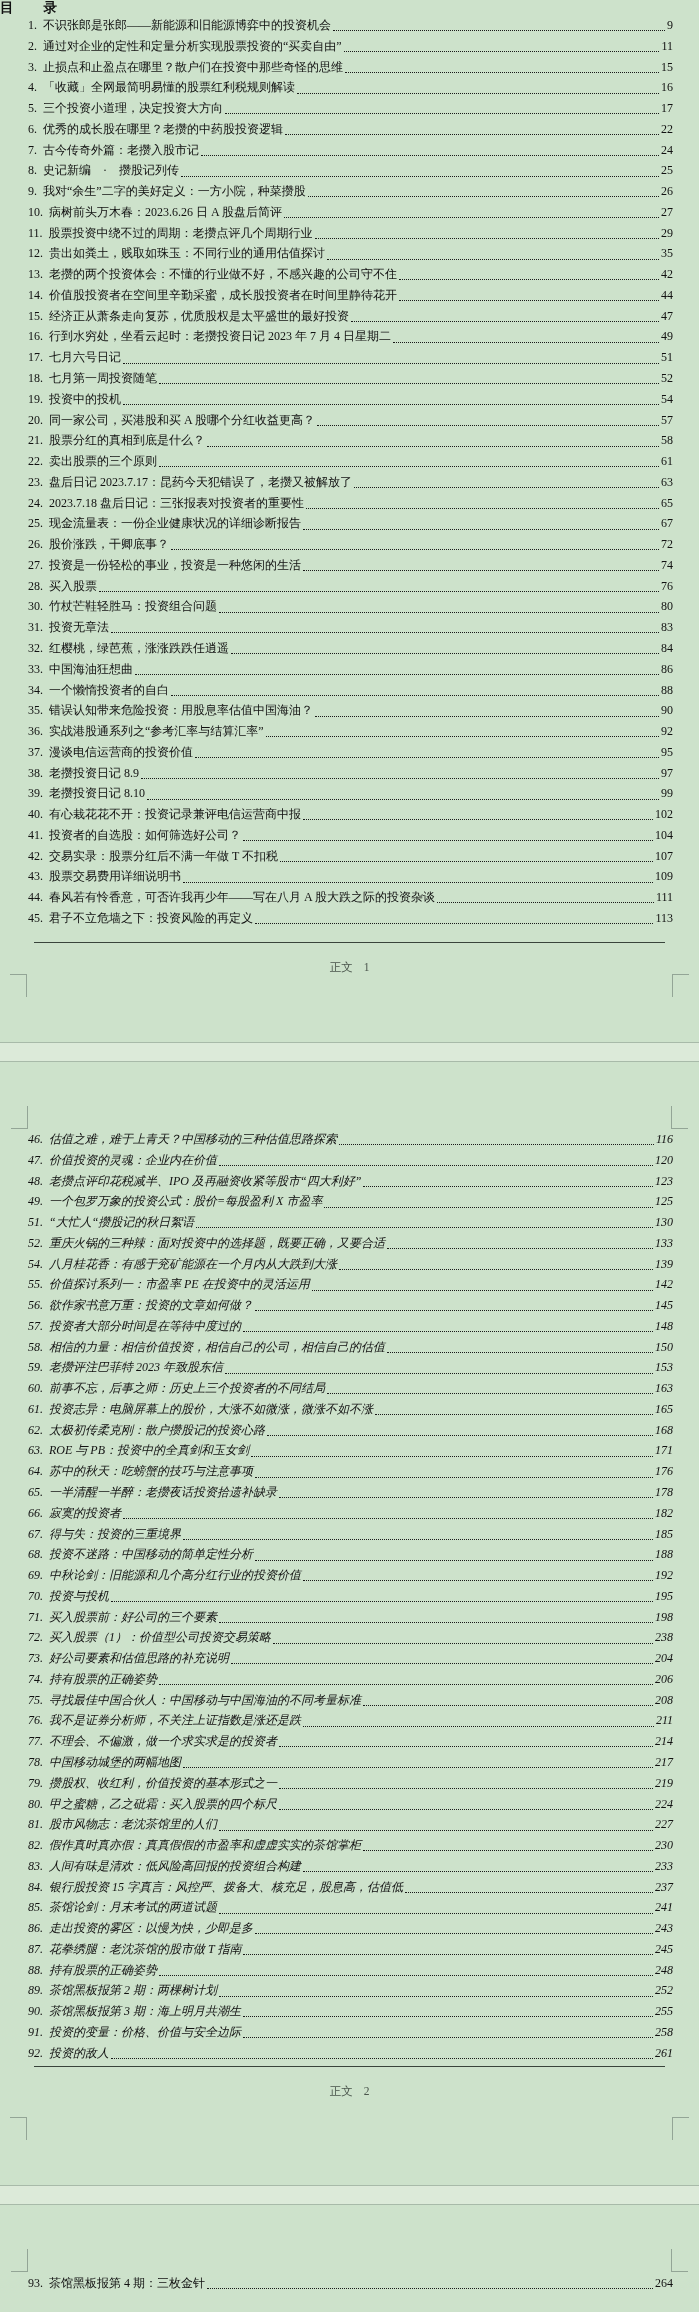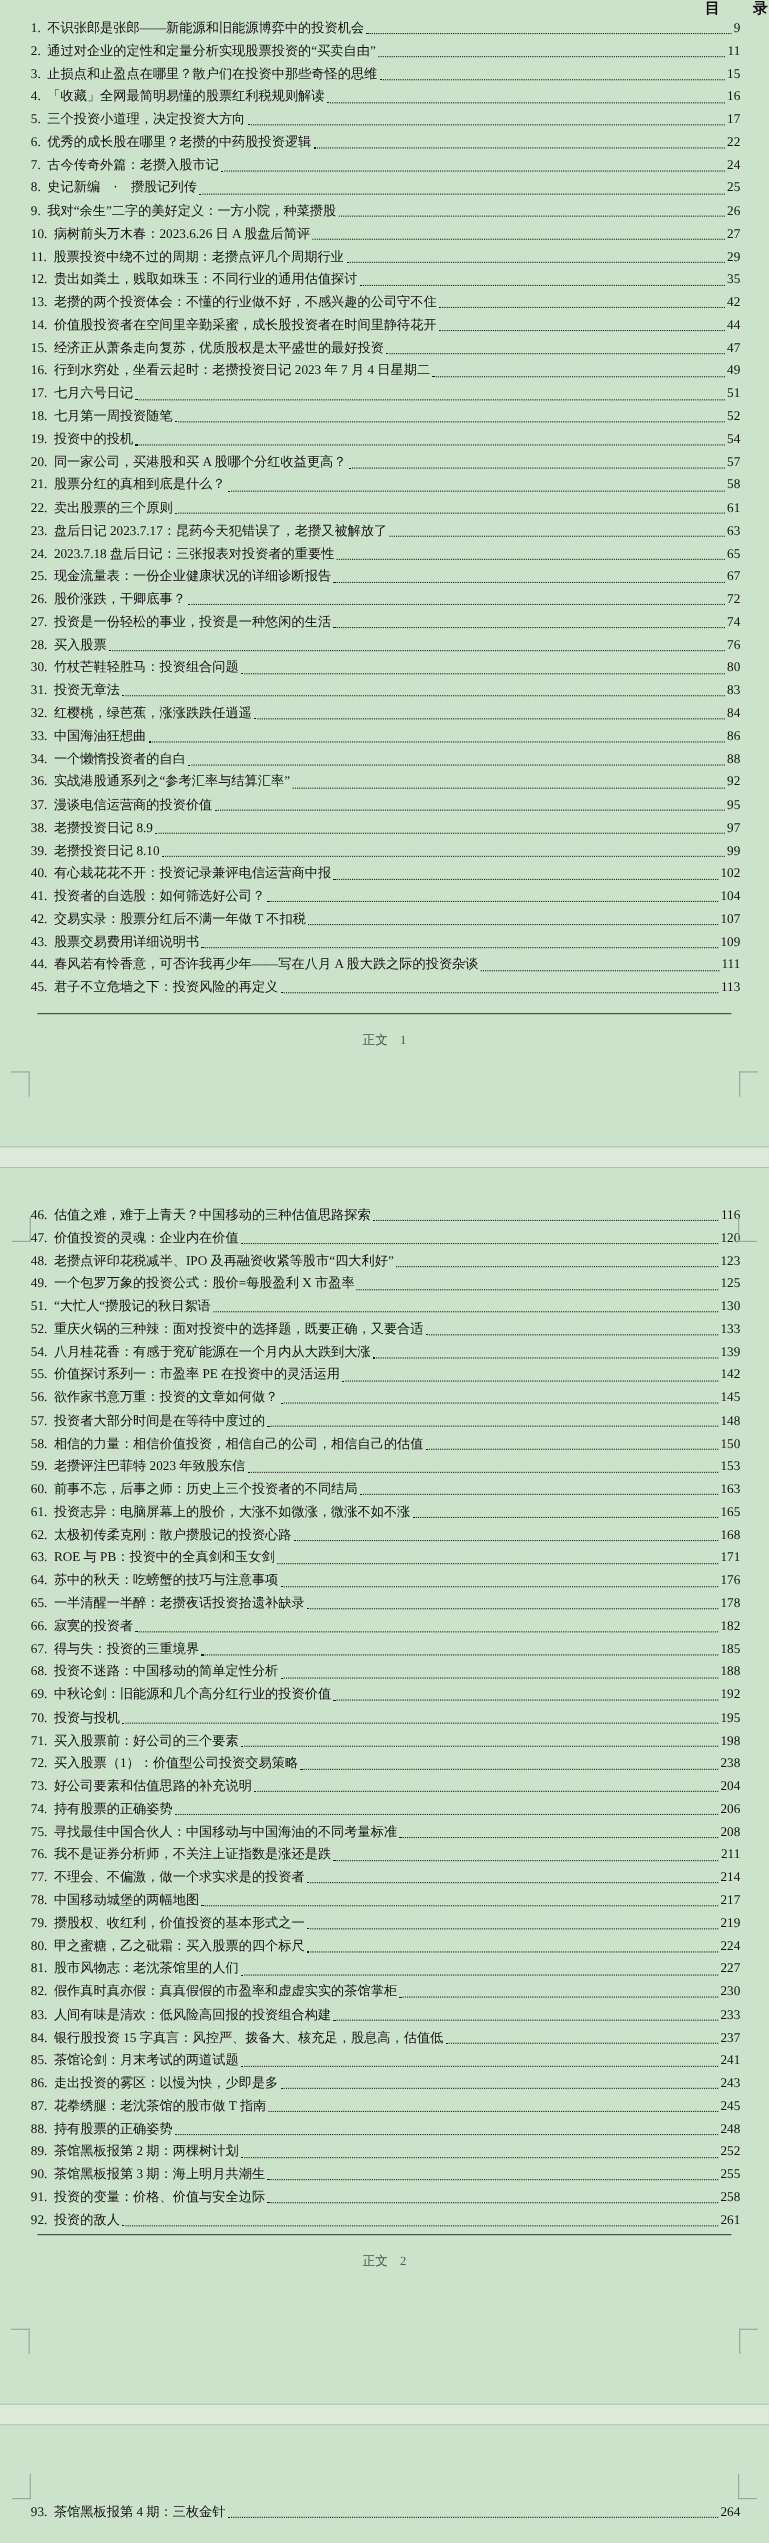--- a/index.html
+++ b/index.html
@@ -8,30 +8,30 @@
     background:#cde2cb;
     font-family:"Liberation Serif","DejaVu Serif",serif;
     color:#111;
   }
   .page{position:relative;background:#cde2cb;overflow:hidden;}
   .page1{height:1042px;}
   .page2{height:1123px;}
   .page3{height:87px;}
   .gap{height:20px;box-sizing:border-box;background:#dcead9;
        border-top:1px solid #a8baa9;border-bottom:1px solid #a8baa9;}
-  .doc-title{height:14px;line-height:14px;text-align:right;
+  .doc-title{height:14px;line-height:14px;text-align:left;
        font-size:13.5px;font-weight:bold;padding-top:1px;letter-spacing:1px;}
   .row{display:flex;align-items:baseline;height:20.78px;line-height:20.78px;
        font-size:12px;padding:0 26px 0 28px;box-sizing:border-box;}
   .num{flex:none;margin-right:6px;white-space:nowrap;}
   .ttl{flex:none;white-space:nowrap;}
   .dots{flex:1;min-width:6px;border-bottom:1.7px dotted #1a1a1a;
        align-self:flex-end;margin:0 2px 4.5px 2px;}
   .pno{flex:none;white-space:nowrap;}
-  .page2 .toc{padding-top:32px;}
+  .page2 .toc{padding-top:67px;font-style:italic;}
   .page3 .toc{padding-top:67.5px;}
   .footer-line{height:0;border-top:1px solid #39443b;margin:0 34px;}
   .fz1{margin-top:13px;}
   .fz2{margin-top:3px;}
   .footer{text-align:center;font-size:11.5px;line-height:15px;
        padding-top:17px;color:#4a554c;}
   .fno{margin-left:11px;}
   .mark{position:absolute;width:16px;height:22px;}
   .mark.tl{top:44px;left:11px;border-right:1px solid #93a596;border-bottom:1px solid #93a596;}
   .mark.tr{top:44px;right:11px;border-left:1px solid #93a596;border-bottom:1px solid #93a596;}
@@ -238,20 +238,26 @@
           <span class="dots"></span>
           <span class="pno">86</span>
         </div>
         <div class="row">
           <span class="num">34.</span>
           <span class="ttl">一个懒惰投资者的自白</span>
           <span class="dots"></span>
           <span class="pno">88</span>
         </div>
         <div class="row">
+          <span class="num">35.</span>
+          <span class="ttl">错误认知带来危险投资：用股息率估值中国海油？</span>
+          <span class="dots"></span>
+          <span class="pno">90</span>
+        </div>
+        <div class="row">
           <span class="num">36.</span>
           <span class="ttl">实战港股通系列之“参考汇率与结算汇率”</span>
           <span class="dots"></span>
           <span class="pno">92</span>
         </div>
         <div class="row">
           <span class="num">37.</span>
           <span class="ttl">漫谈电信运营商的投资价值</span>
           <span class="dots"></span>
           <span class="pno">95</span>

